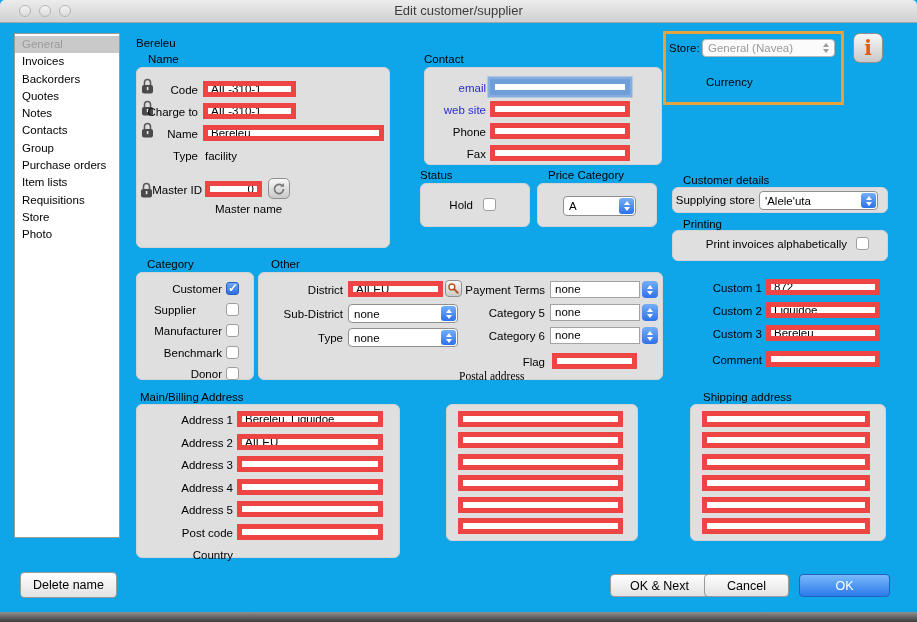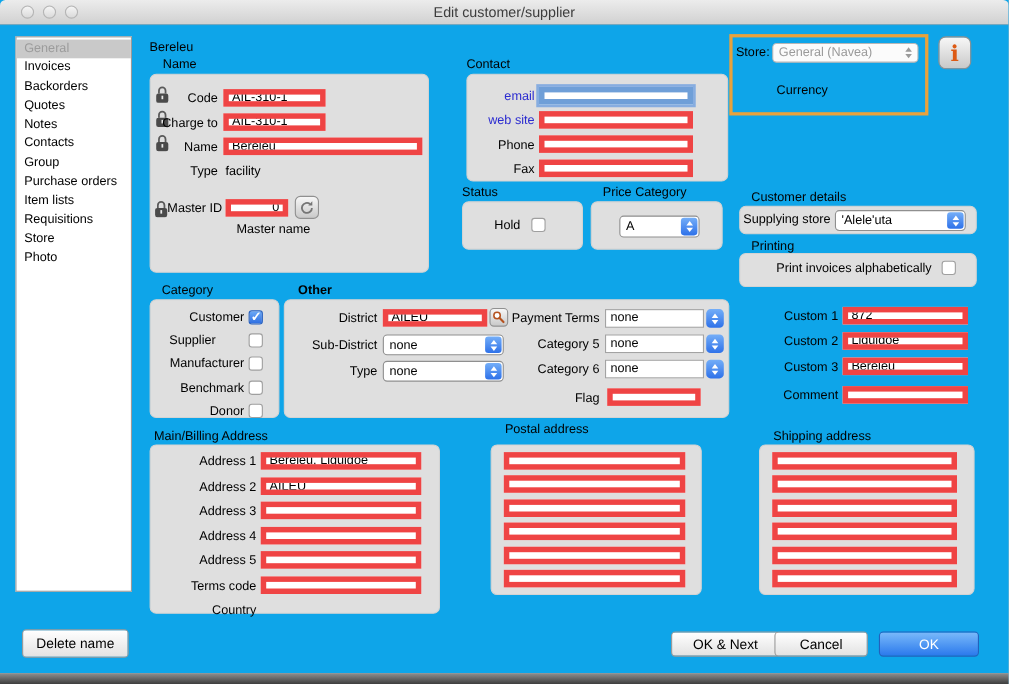--- a/index.html
+++ b/index.html
@@ -200,21 +200,21 @@
   <div class="cb checked" style="left:226px;top:282px;"></div>
   <div class="lbl" style="left:128px;top:304px;width:94px;text-align:center;">Supplier</div>
   <div class="cb" style="left:226px;top:303px;"></div>
   <div class="lbl" style="left:128px;top:325px;width:94px;">Manufacturer</div>
   <div class="cb" style="left:226px;top:324px;"></div>
   <div class="lbl" style="left:128px;top:347px;width:94px;">Benchmark</div>
   <div class="cb" style="left:226px;top:346px;"></div>
   <div class="lbl" style="left:128px;top:368px;width:94px;">Donor</div>
   <div class="cb" style="left:226px;top:367px;"></div>
 
-  <div class="slbl" style="left:271px;top:258px;font-weight:bold;">Other</div>
+  <div class="slbl" style="left:271px;top:258px;">Other</div>
   <div class="gbox" style="left:258px;top:272px;width:405px;height:108px;"></div>
   <div class="lbl" style="left:288px;top:284px;width:55px;">District</div>
   <input class="tf" style="left: 348px; top: 281px; width: 95px;" value="AILEU">
   <div class="iconbtn" style="left:445px;top:280px;width:17px;height:17px;border-radius:4px;">
     <svg width="13" height="13" viewBox="0 0 16 16">
         <circle cx="6" cy="6" r="3.6" fill="#fff" stroke="#b5521f" stroke-width="1.7"></circle>
         <line x1="8.8" y1="8.8" x2="13.2" y2="13.2" stroke="#b5521f" stroke-width="2.4" stroke-linecap="round"></line>
       </svg>
   </div>
   <div class="lbl" style="left:268px;top:308px;width:75px;">Sub-District</div>
@@ -274,25 +274,25 @@
   <div class="lbl" style="left:133px;top:414px;width:100px;">Address 1</div>
   <input class="tf" style="left: 237px; top: 411px; width: 146px;" value="Bereleu, Liquidoe">
   <div class="lbl" style="left:133px;top:437px;width:100px;">Address 2</div>
   <input class="tf" style="left: 237px; top: 434px; width: 146px;" value="AILEU">
   <div class="lbl" style="left:133px;top:459px;width:100px;">Address 3</div>
   <input class="tf" style="left: 237px; top: 456px; width: 146px;" value="">
   <div class="lbl" style="left:133px;top:482px;width:100px;">Address 4</div>
   <input class="tf" style="left: 237px; top: 479px; width: 146px;" value="">
   <div class="lbl" style="left:133px;top:504px;width:100px;">Address 5</div>
   <input class="tf" style="left: 237px; top: 501px; width: 146px;" value="">
-  <div class="lbl" style="left:133px;top:527px;width:100px;">Terms code</div>
+  <div class="lbl" style="left:133px;top:527px;width:100px;">Post code</div>
   <input class="tf" style="left: 237px; top: 524px; width: 146px;" value="">
   <div class="lbl" style="left:133px;top:549px;width:100px;">Country</div>
 
-  <div class="slbl" style="left:459px;top:385px;">Postal address</div>
+  <div class="slbl" style="left:459px;top:370px;font-family:Liberation Serif, serif;">Postal address</div>
   <div class="gbox" style="left:446px;top:404px;width:192px;height:137px;"></div>
   <input class="tf" style="left: 458px; top: 411px; width: 165px;" value="">
   <input class="tf" style="left: 458px; top: 432px; width: 165px;" value="">
   <input class="tf" style="left: 458px; top: 454px; width: 165px;" value="">
   <input class="tf" style="left: 458px; top: 475px; width: 165px;" value="">
   <input class="tf" style="left: 458px; top: 497px; width: 165px;" value="">
   <input class="tf" style="left: 458px; top: 518px; width: 165px;" value="">
 
   <div class="slbl" style="left:703px;top:391px;">Shipping address</div>
   <div class="gbox" style="left:690px;top:404px;width:196px;height:137px;"></div>

